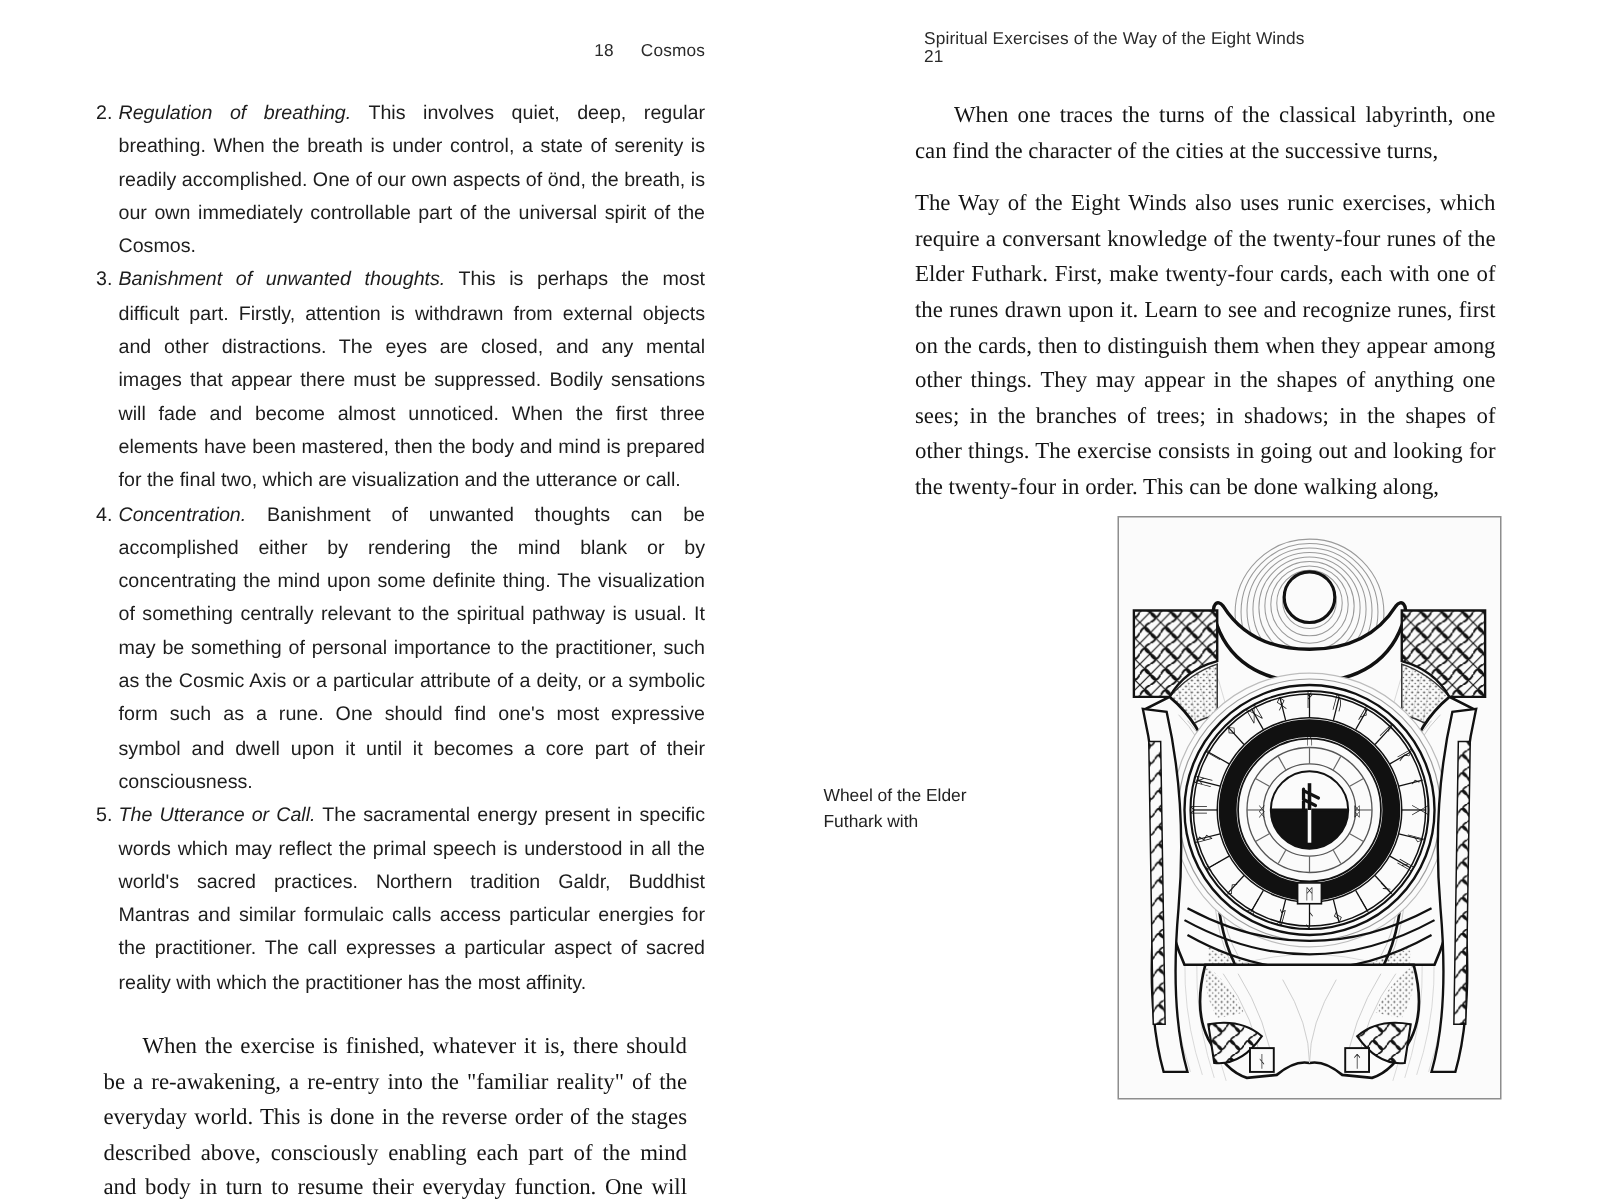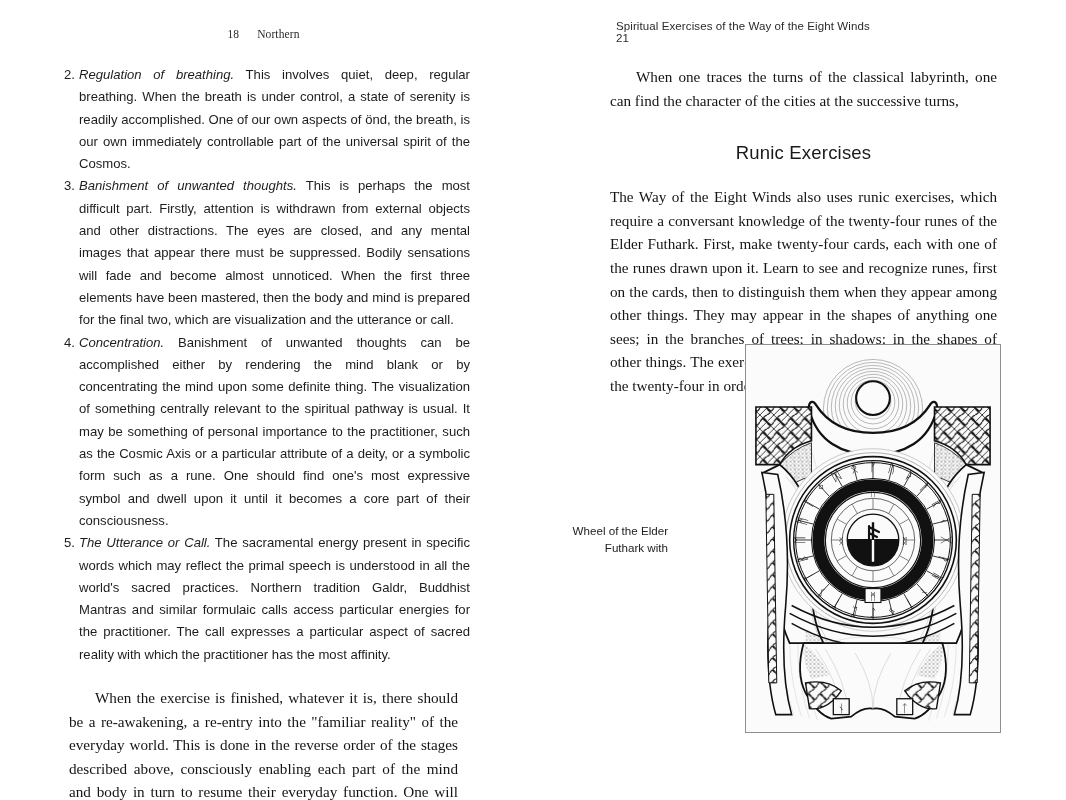--- a/index.html
+++ b/index.html
@@ -34,21 +34,21 @@
   
   .runhead {
     display: flex;
     align-items: baseline;
     font-family: "Liberation Sans", sans-serif;
     font-size: 11.5px;
     color: #2a2a2a;
     letter-spacing: 0.1px;
     height: 16px;
   }
-  .runhead-left  { justify-content: center; font-family: Liberation Serif, serif; }
+  .runhead-left  { justify-content: flex-end; }
   .runhead-right { justify-content: flex-end; flex-direction: column; }
   .runhead .folio-left  { margin-right: 18px; }
   .runhead .folio-right { margin-left: 18px; }
   .runhead .title { font-weight: 400; }
 
   
   .numlist {
     margin: 20px 0 0 0;
     padding: 0;
     list-style: none;
@@ -102,24 +102,24 @@
   
   .figure-block {
     position: absolute;
     left: 0;
     top: 344px;
     width: 533px;
     height: 400px;
   }
   .figure-caption {
     position: absolute;
-    left: 0;
+    left: 16px;
     top: 179px;
     width: 135px;
-    text-align: right;
+    text-align: left;
     font-family: "Liberation Sans", sans-serif;
     font-size: 11.6px;
     line-height: 16.5px;
     color: #222;
   }
   .figure-frame {
     position: absolute;
     left: 212px;
     top: 0;
     width: 256px;
@@ -133,21 +133,21 @@
 </style>
 </head>
 <body>
 
 <div class="spread">
 
   <div class="page page-left">
 
     <div class="runhead runhead-left">
       <span class="folio-left">18</span>
-      <span class="title">Northern</span>
+      <span class="title">Cosmos</span>
     </div>
 
     <ul class="numlist">
       <li>
         <span class="marker">2.</span>
         <span class="run"><i>Regulation of breathing.</i><span> This involves quiet, deep, regular breathing. When the breath is under control, a state of serenity is readily accomplished. One of our own aspects of önd, the breath, is our own immediately controllable part of the universal spirit of the Cosmos.</span></span>
       </li>
       <li>
         <span class="marker">3.</span>
         <span class="run"><i>Banishment of unwanted thoughts.</i><span> This is perhaps the most difficult part. Firstly, attention is withdrawn from external objects and other distractions. The eyes are closed, and any mental images that appear there must be suppressed. Bodily sensations will fade and become almost unnoticed. When the first three elements have been mastered, then the body and mind is prepared for the final two, which are visualization and the utterance or call.</span></span>
@@ -167,21 +167,20 @@
 
   <div class="page page-right">
 
     <div class="runhead runhead-right">
       <span class="title">Spiritual Exercises of the Way of the Eight Winds</span>
       <span class="folio-right">21</span>
     </div>
 
     <p class="bodypara indent" style="margin-top:21px;">When one traces the turns of the classical labyrinth, one can find the character of the cities at the successive turns,</p>
 
-    <h2 class="section-heading">Runic Exercises</h2>
 
     <p class="bodypara">The Way of the Eight Winds also uses runic exercises, which require a conversant knowledge of the twenty-four runes of the Elder Futhark. First, make twenty-four cards, each with one of the runes drawn upon it. Learn to see and recognize runes, first on the cards, then to distinguish them when they appear among other things. They may appear in the shapes of anything one sees; in the branches of trees; in shadows; in the shapes of other things. The exercise consists in going out and looking for the twenty-four in order. This can be done walking along,</p>
 
     <div class="figure-block">
 
       <div class="figure-caption">
         <div>Wheel of the Elder</div>
         <div>Futhark with</div>
       </div>
 

